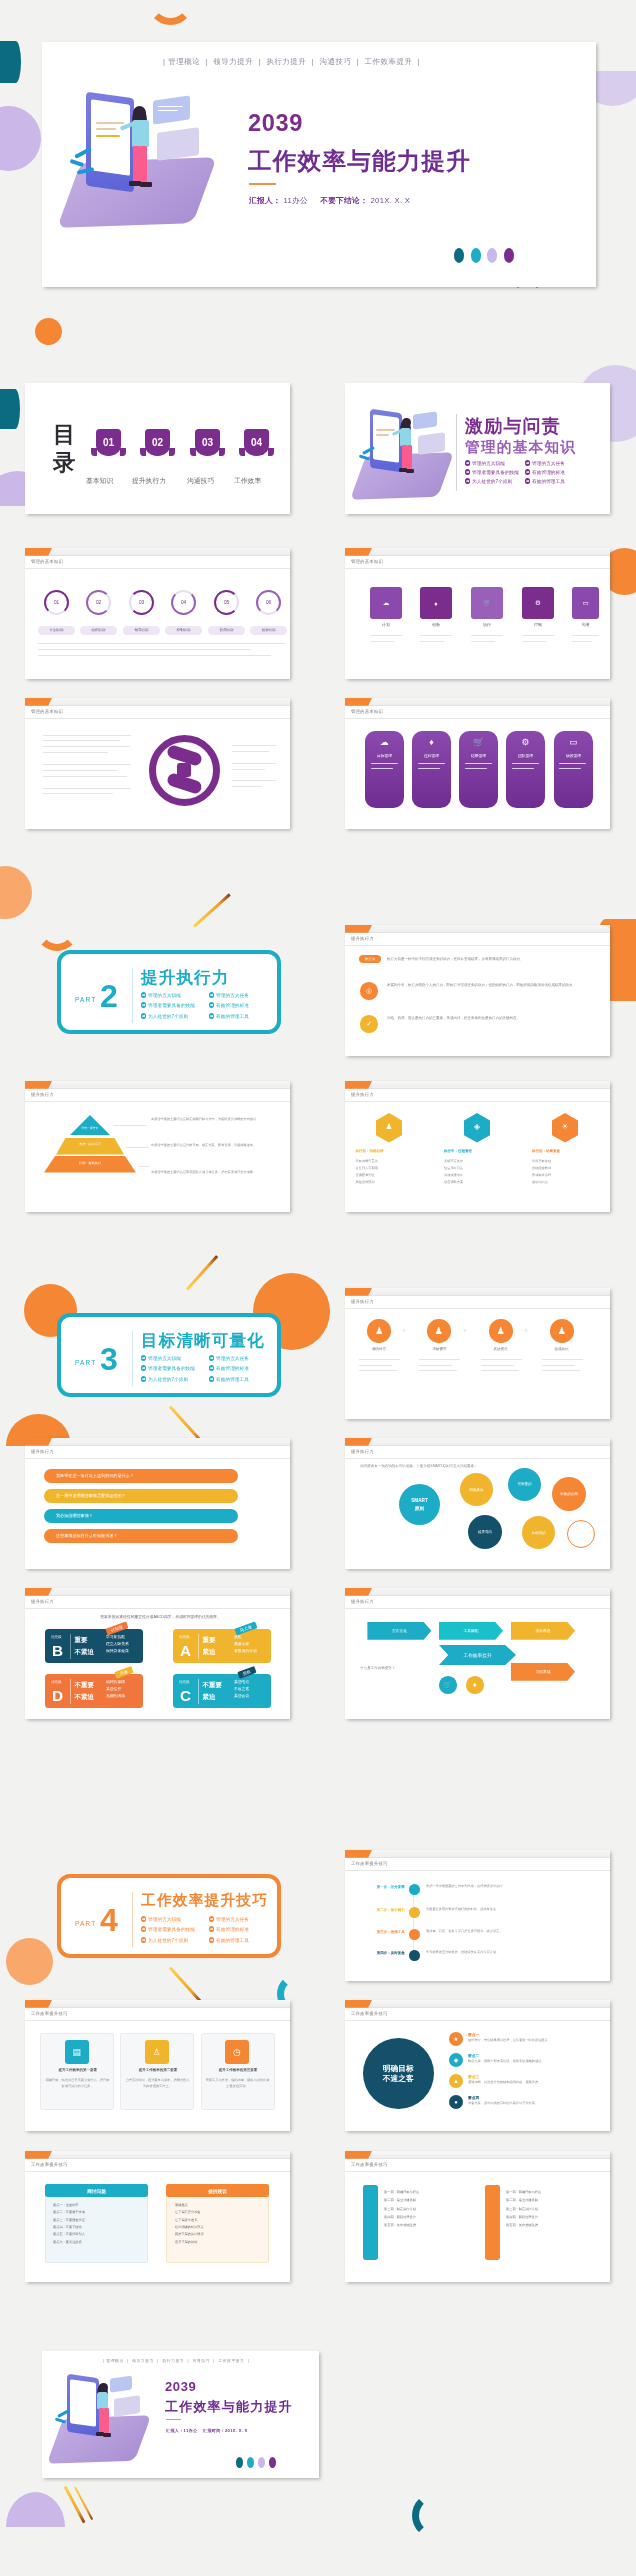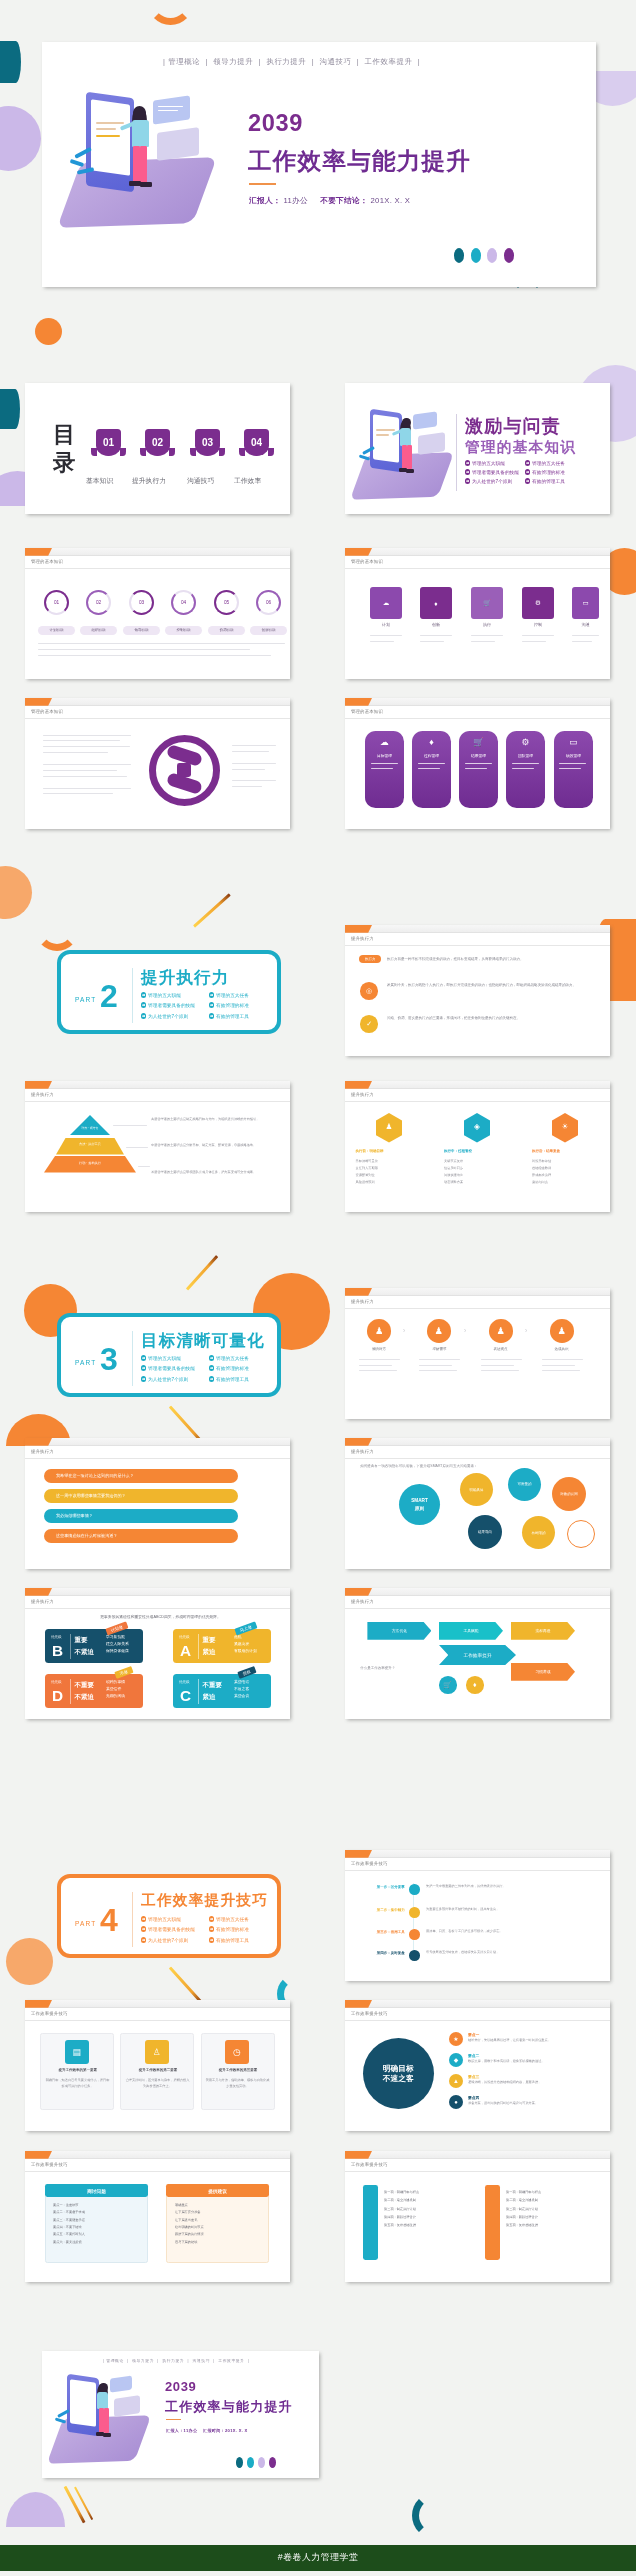--- a/index.html
+++ b/index.html
@@ -963,17 +963,14 @@
     <div style="position:absolute;left:194px;top:106px;display:flex;gap:4.1px;">
       <span style="width:7px;height:10.6px;border-radius:50%;background:#0b6b80;display:block;"></span>
       <span style="width:7px;height:10.6px;border-radius:50%;background:#1cacc6;display:block;"></span>
       <span style="width:7px;height:10.6px;border-radius:50%;background:#cbb8e8;display:block;"></span>
       <span style="width:7px;height:10.6px;border-radius:50%;background:#7b2d8e;display:block;"></span>
     </div>
   </div>
   <div class="pencil" style="left:65px;top:2485px;width:41px;transform:rotate(62deg);"></div>
   <div class="pencil" style="left:75px;top:2486px;width:37px;transform:rotate(62deg);height:1.8px;"></div>
 
-  <div class="wm" style="top:2545px;">
-    <span>#卷卷人力管理学堂</span>
-  </div>
 </div>
 
 
 </body></html>

